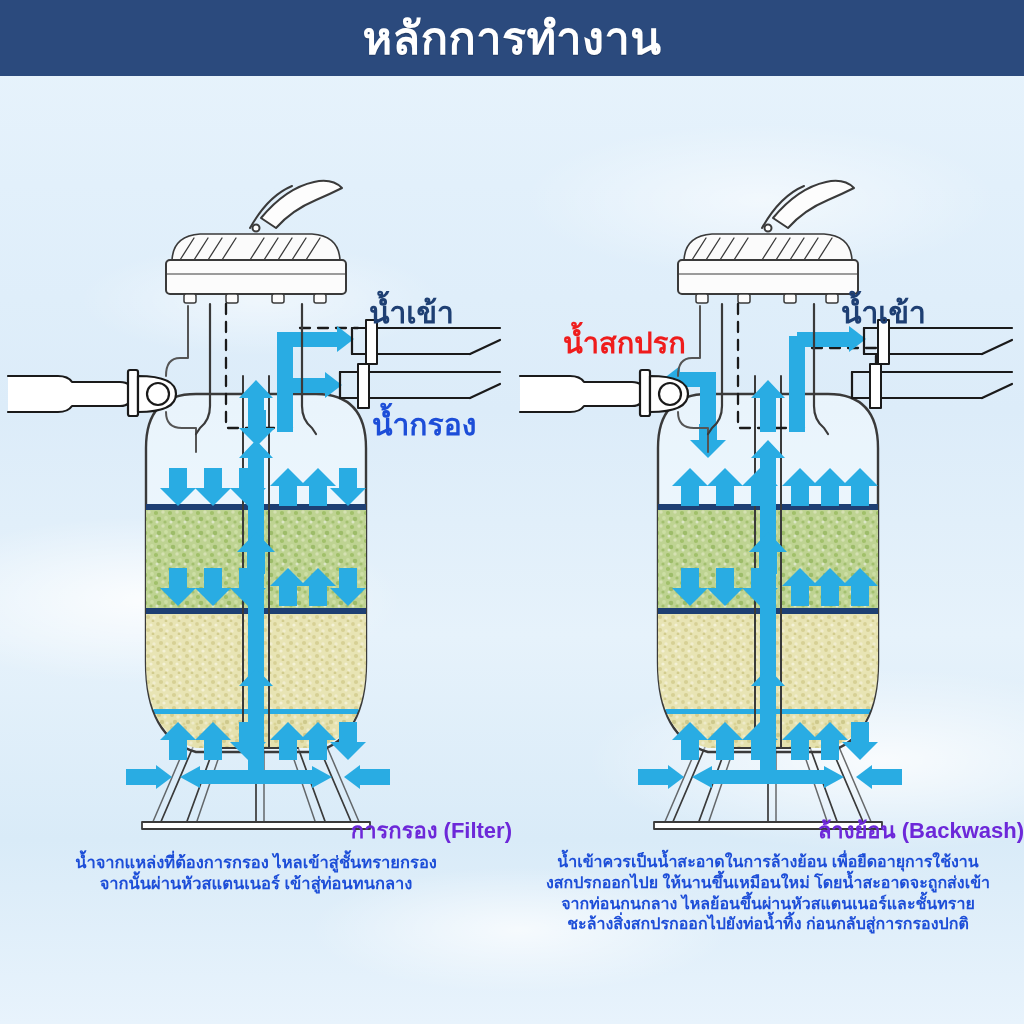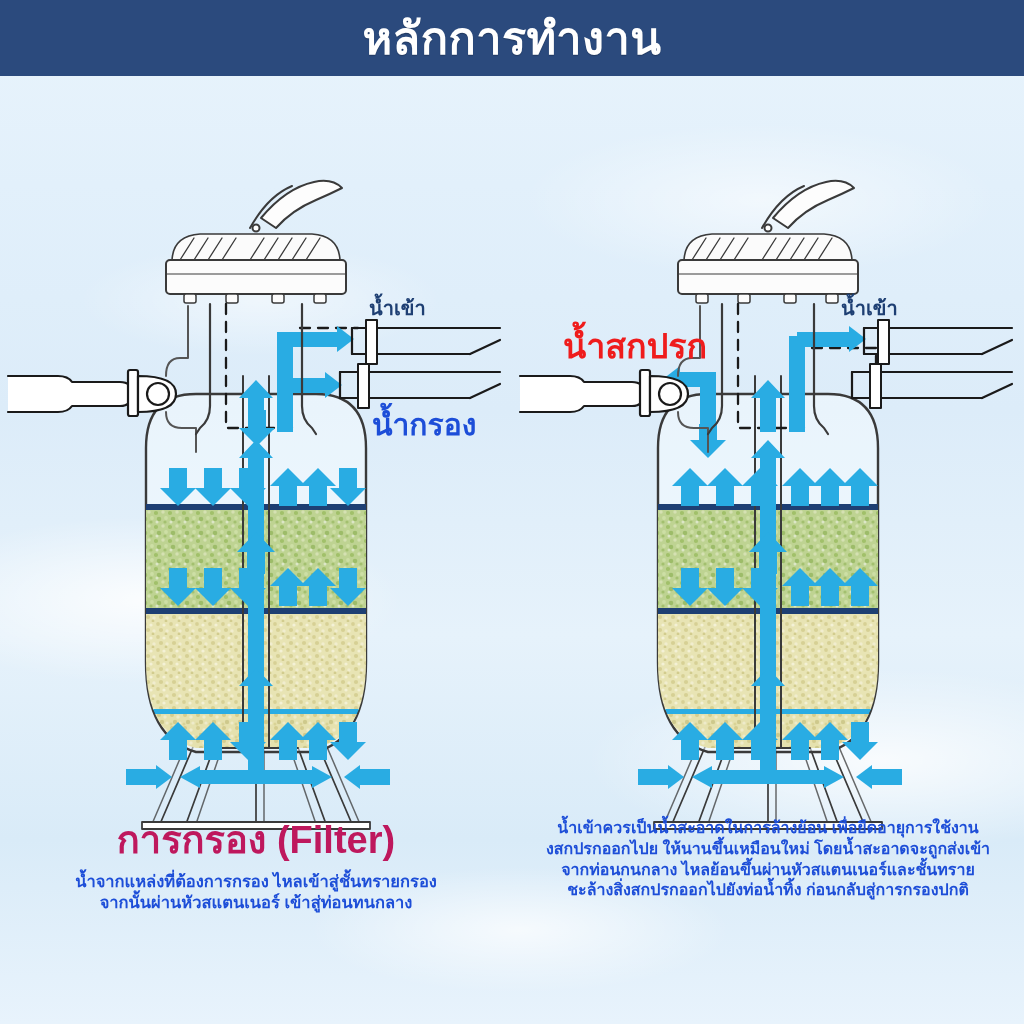--- a/index.html
+++ b/index.html
@@ -42,35 +42,36 @@
   .svg-wrap{position:absolute;left:0;top:0;width:512px;height:760px;}
   svg.diagram{display:block;width:512px;height:760px;}
 
   
   .caption{
     position:absolute;left:0;width:512px;text-align:center;
   }
   .caption.left{top:742px;}
   .caption.right{top:742px;}
   .cap-title{
-    font-size:38px;font-weight:bold;color:#be185d;line-height:1.18;
+    font-size:22px;font-weight:bold;color:#6d28d9;line-height:1.18;
     margin:0 0 8px 0;
+    text-align:right;
   }
   .cap-body{
     font-size:16.5px;font-weight:bold;color:#1d4ed8;line-height:1.30;
     padding:0 18px;margin:0;
   }
   .cap-body.wide{padding:0 10px;font-size:16px;}
   .cap-line{display:block;}
 
   
   .lbl{position:absolute;font-weight:bold;white-space:nowrap;line-height:1;}
-  .lbl-in{color:#1e3f73;font-size:20px;}
+  .lbl-in{color:#1e3f73;font-size:30px;}
   .lbl-filtered{color:#1d4ed8;font-size:30px;}
-  .lbl-dirty{color:#ef1c1c;font-size:34px;}
+  .lbl-dirty{color:#ef1c1c;font-size:29px;}
 </style>
 </head>
 <body>
 
 <div id="page">
 
   <div class="sky"></div>
 
   <div class="banner">
     <div class="banner-title">หลักการทำงาน</div>
@@ -583,20 +584,21 @@
           </g>
 
         </g>
       </svg>
     </div>
 
     <div class="lbl lbl-dirty" style="left:51px;top:253px;">น้ำสกปรก</div>
     <div class="lbl lbl-in" style="left:329px;top:222px;">น้ำเข้า</div>
 
     <div class="caption right">
+      <div class="cap-title">ล้างย้อน (Backwash)</div>
       <div class="cap-body wide">
         <span class="cap-line">น้ำเข้าควรเป็นน้ำสะอาดในการล้างย้อน เพื่อยืดอายุการใช้งาน</span>
         <span class="cap-line">งสกปรกออกไปย ให้นานขึ้นเหมือนใหม่ โดยน้ำสะอาดจะถูกส่งเข้า</span>
         <span class="cap-line">จากท่อนกนกลาง ไหลย้อนขึ้นผ่านหัวสแตนเนอร์และชั้นทราย</span>
         <span class="cap-line">ชะล้างสิ่งสกปรกออกไปยังท่อน้ำทิ้ง ก่อนกลับสู่การกรองปกติ</span>
       </div>
     </div>
   </div>
 
 </div>

